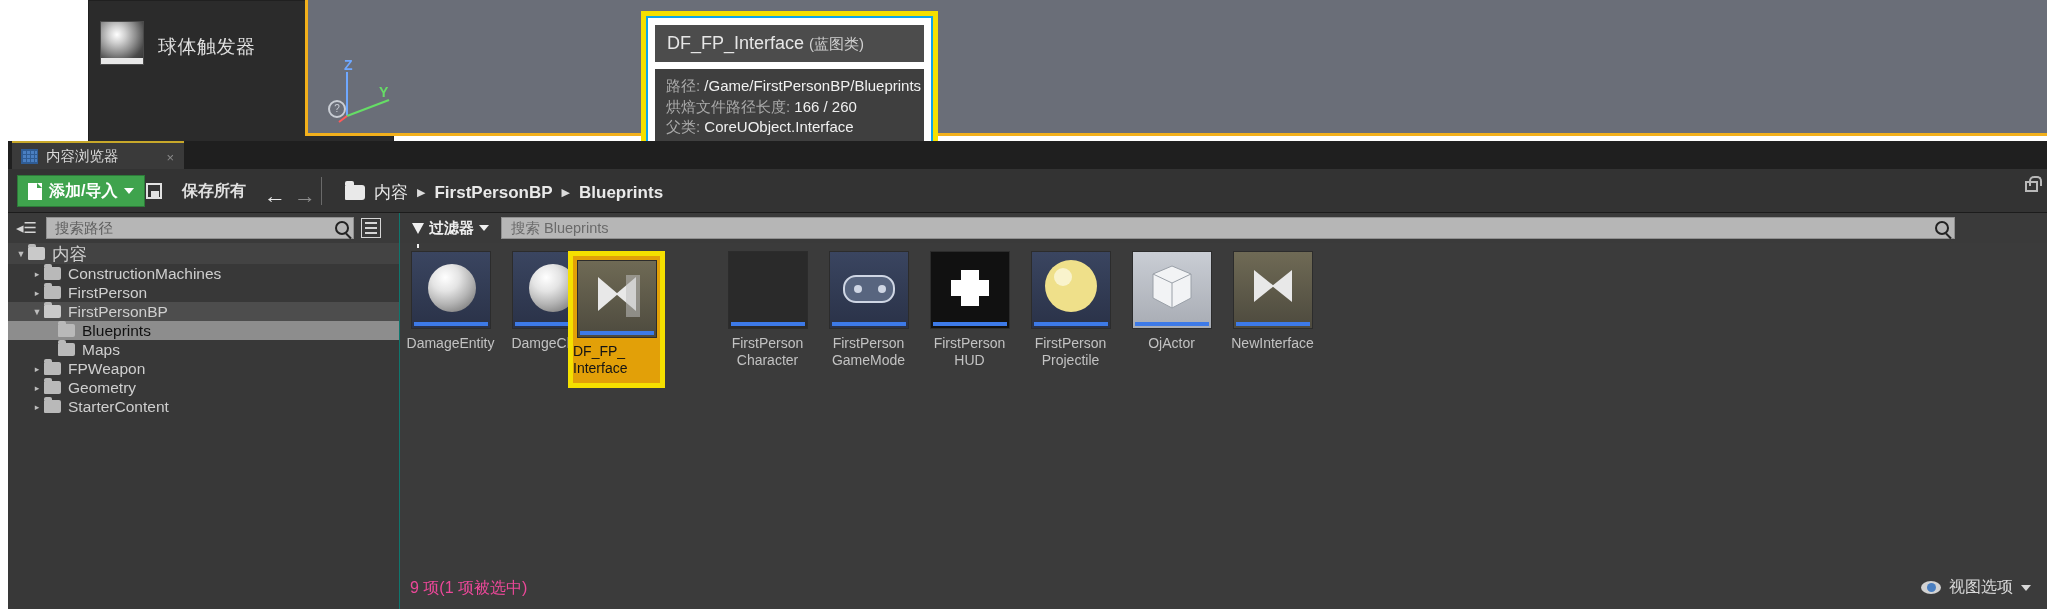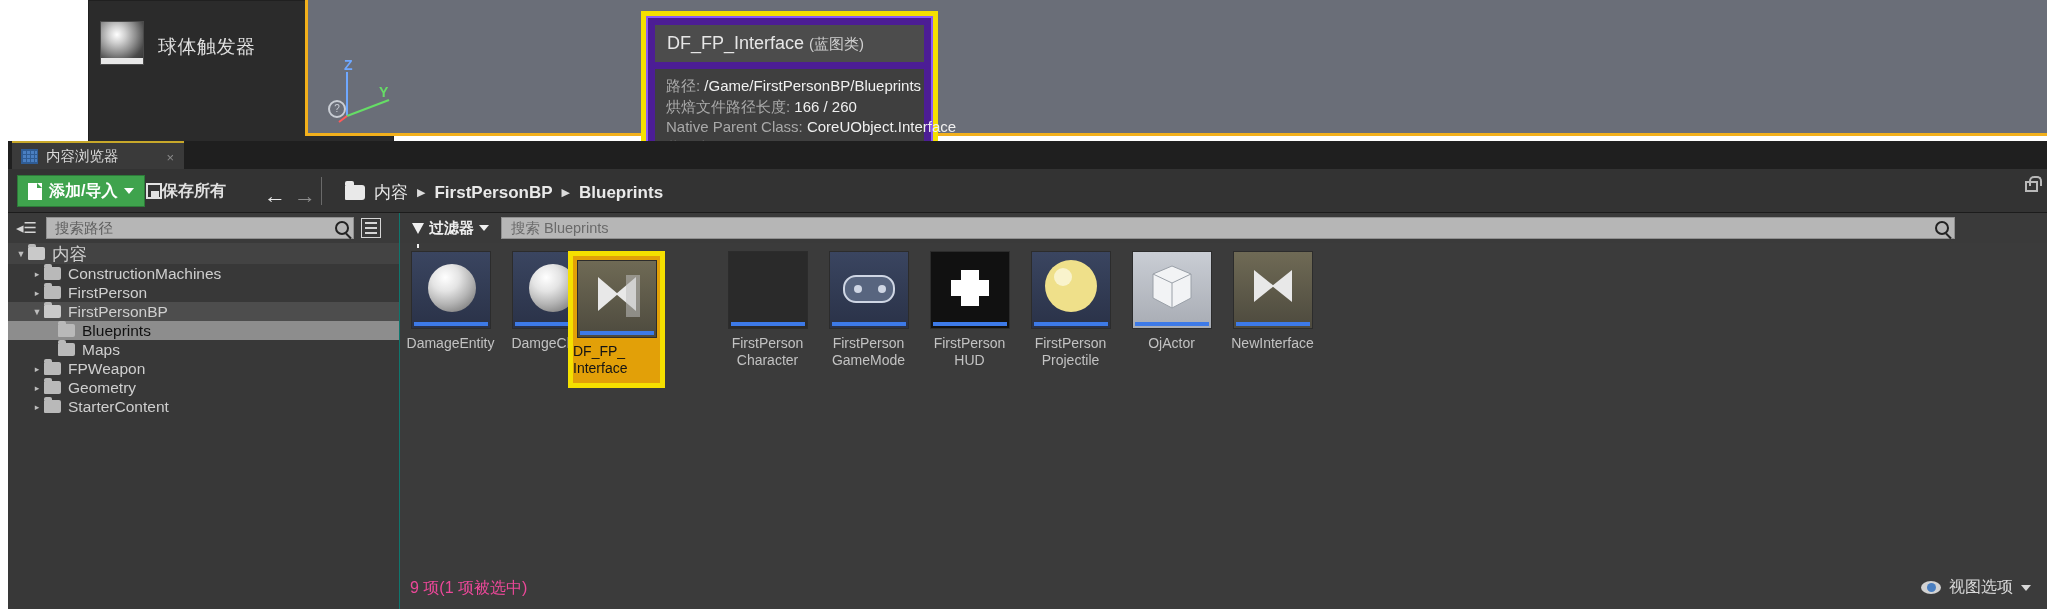--- a/index.html
+++ b/index.html
@@ -54,21 +54,21 @@
 
   
   .leader { position:absolute; left:0; top:0; width:2047px; height:609px; pointer-events:none; }
 
   
   .tooltip-wrap {
     position:absolute; left:641px; top:11px; width:297px; height:251px;
     background:#f5e000; padding:5px;
   }
   .tooltip {
-    width:100%; height:100%; background:#4c1d95; border:2px solid #8b5cf6; padding:7px;
+    width:100%; height:100%; background:#ffffff; border:2px solid #0ea5e9; padding:7px;
   }
   .tt-title {
     background:#4c4c4c; padding:8px 12px; color:#e6e6e6; font-size:18px; white-space:nowrap;
   }
   .tt-title .sub { color:#d0d0d0; font-size:15px; }
   .tt-body { margin-top:7px; background:#3f3f3f; padding:7px 11px 8px 11px; }
   .tt-line { font-size:15px; line-height:20.5px; color:#a9a9a9; white-space:nowrap; }
   .tt-line .v { color:#f0f0f0; }
 
   
@@ -95,21 +95,21 @@
   .cb-toolbar { position:absolute; left:0; top:28px; width:2047px; height:44px; background:#333333; border-bottom:1px solid #1c1c1c; }
   .btn-add {
     position:absolute; left:9px; top:6px; height:32px; background:#3fa34d; border:1px solid #2d7a39;
     display:flex; align-items:center; gap:7px; padding:0 10px; color:#fff; font-size:16px; font-weight:bold;
   }
   .btn-add .pg { width:14px; height:17px; background:#ffffff; position:relative; }
   .btn-add .pg::after{ content:""; position:absolute; right:0; top:0; border-width:0 5px 5px 0; border-style:solid; border-color:#3fa34d transparent; }
   .caret { width:0; height:0; border-left:5px solid transparent; border-right:5px solid transparent; border-top:6px solid currentColor; }
 
   .btn-save {
-    position:absolute; left:138px; top:7px; height:30px; display:flex; align-items:center; gap:0;
+    position:absolute; left:138px; top:7px; height:30px; display:flex; align-items:center; gap:20px;
     color:#e2e2e2; font-size:16px; font-weight:bold;
   }
   .save-icon { width:16px; height:16px; border:2px solid #e2e2e2; position:relative; }
   .save-icon::after{ content:""; position:absolute; left:3px; top:6px; width:8px; height:6px; background:#e2e2e2; }
 
   .nav-back, .nav-fwd { position:absolute; top:14px; font-size:22px; }
   .nav-back { left:256px; color:#e8e8e8; }
   .nav-fwd  { left:286px; color:#8d8d8d; }
   .nav-sep  { position:absolute; left:313px; top:8px; width:1px; height:28px; background:#6a6a6a; }
 
@@ -228,20 +228,21 @@
 
   <div class="tooltip-wrap">
     <div class="tooltip">
       <div class="tt-title">
         <span>DF_FP_Interface</span>
         <span class="sub">(蓝图类)</span>
       </div>
       <div class="tt-body">
         <div class="tt-line"><span>路径:</span> <span class="v">/Game/FirstPersonBP/Blueprints</span></div>
         <div class="tt-line"><span>烘焙文件路径长度:</span> <span class="v">166 / 260</span></div>
+        <div class="tt-line"><span>父类:</span> <span class="v">CoreUObject.Interface</span></div>
         <div class="tt-line"><span>Native Parent Class:</span> <span class="v">CoreUObject.Interface</span></div>
         <div class="tt-line"><span>蓝图类型:</span> <span class="v">Interface</span></div>
         <div class="tt-line"><span>Is Data Only:</span> <span class="v">False</span></div>
         <div class="tt-line"><span>Num Replicated Properties:</span> <span class="v">0</span></div>
         <div class="tt-line"><span>Native Components:</span> <span class="v">0</span></div>
         <div class="tt-line"><span>Blueprint Components:</span> <span class="v">0</span></div>
       </div>
     </div>
   </div>
 

